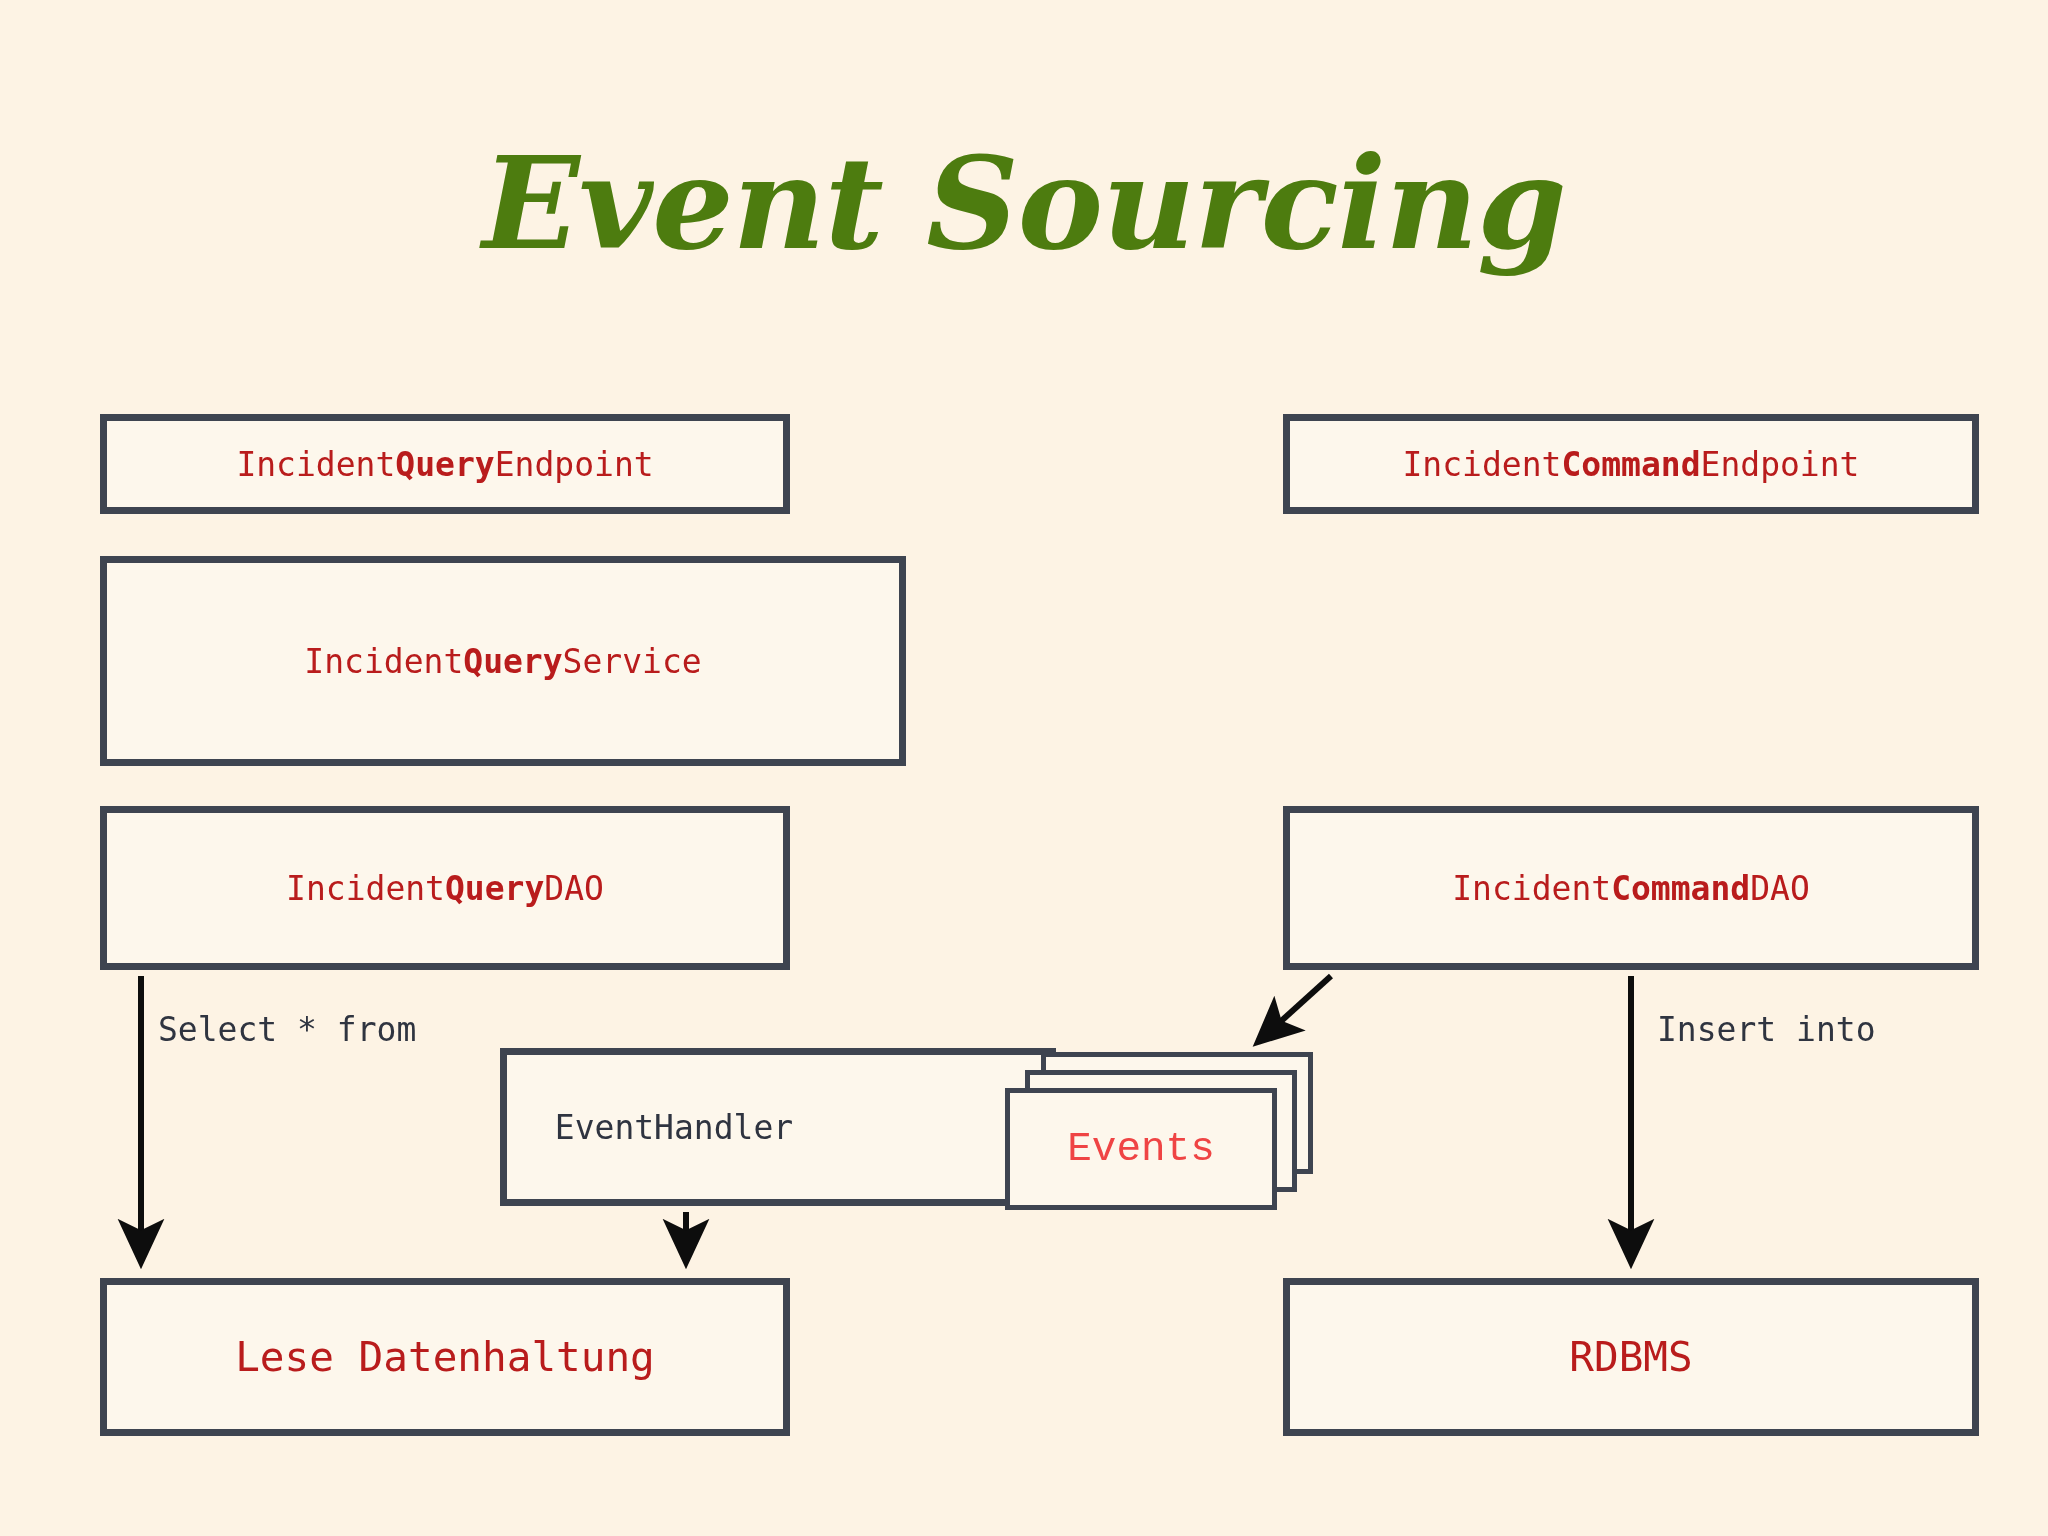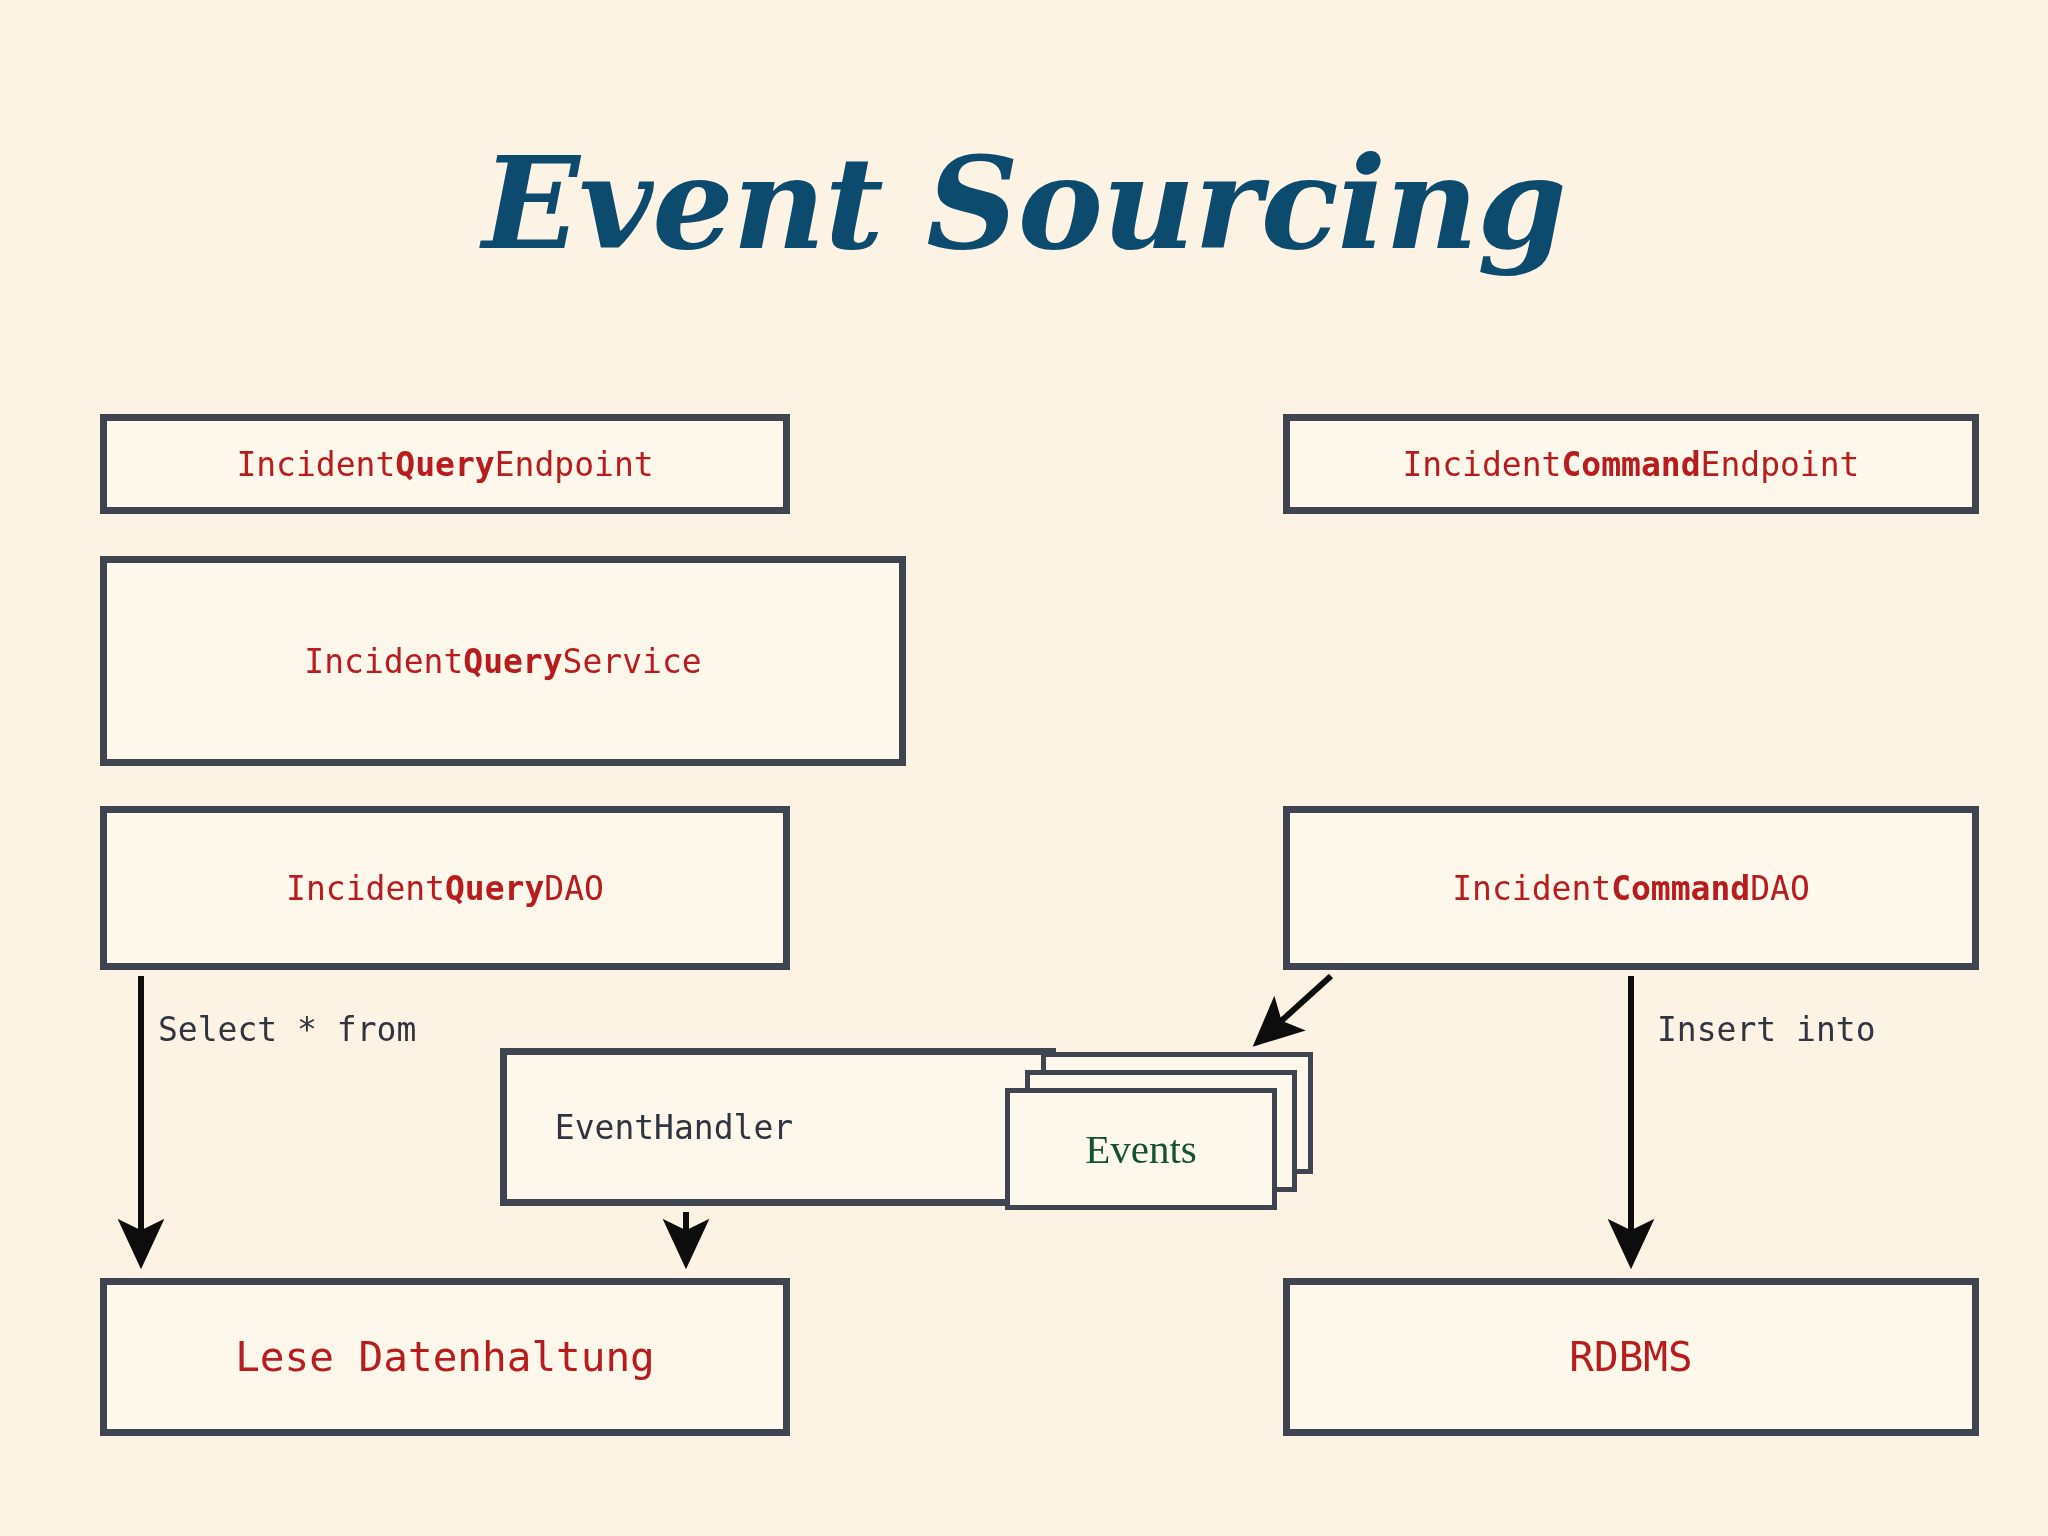--- a/index.html
+++ b/index.html
@@ -25,21 +25,21 @@
     position: absolute;
     left: 0;
     top: 128px;
     width: 2048px;
     text-align: center;
     font-family: "DejaVu Serif", serif;
     font-style: italic;
     font-weight: bold;
     font-size: 128px;
     letter-spacing: -1px;
-    color: #0c4a6e;
+    color: #4d7c0f;
     white-space: nowrap;
   }
 
   
   .box {
     position: absolute;
     box-sizing: border-box;
     background: #FDF7EC;
     border: 7px solid #3E4450;
     display: flex;
@@ -83,23 +83,23 @@
     background: #FDF7EC;
     border: 5px solid #3E4450;
   }
   .ev-card.front {
     z-index: 6;
     display: flex;
     align-items: center;
     justify-content: center;
   }
   .ev-card.front .label {
-    font-family: Liberation Serif, serif;
+    font-family: Liberation Mono, monospace;
     font-size: 41px;
-    color: #14532d;
+    color: #ef4444;
     white-space: nowrap;
   }
 
   
   #arrows {
     position: absolute;
     left: 0; top: 0;
     width: 2048px;
     height: 1536px;
     z-index: 4;

